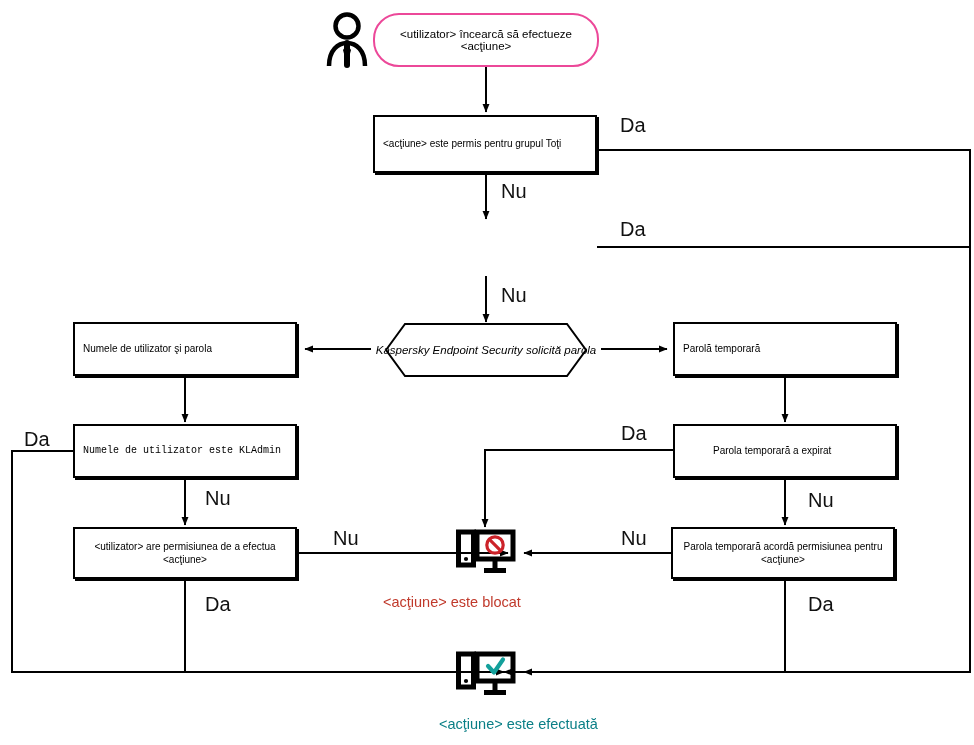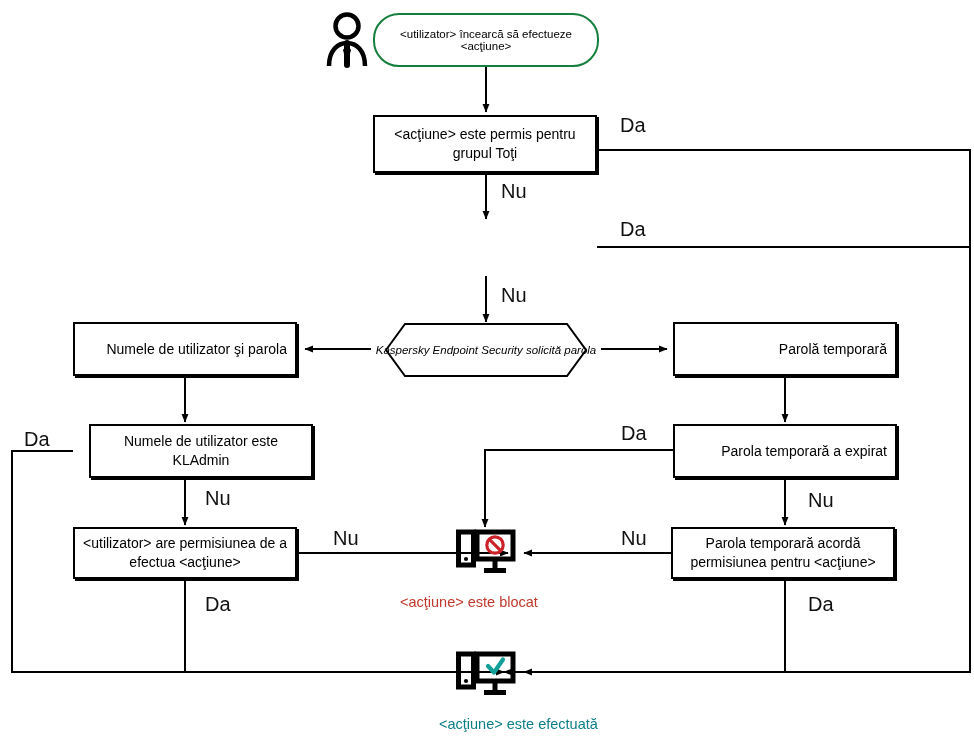--- a/index.html
+++ b/index.html
@@ -1,25 +1,25 @@
 <!DOCTYPE html>
 <html><head>
 <meta charset="utf-8">
 <style>
   html,body{margin:0;padding:0;background:#ffffff;}
   body{font-family:"Liberation Sans","DejaVu Sans",sans-serif;}
   #canvas{position:relative;width:974px;height:745px;background:#fff;overflow:hidden;}
   svg.layer{position:absolute;left:0;top:0;width:974px;height:745px;}
 
   .node{position:absolute;box-sizing:border-box;border:2px solid #000;background:#fff;
-        display:flex;align-items:center;justify-content:flex-end;text-align:center;
-        font-size:14px;color:#000;line-height:1.35;padding:2px 8px;}
+        display:flex;align-items:center;justify-content:flex-start;text-align:center;
+        font-size:10px;color:#000;line-height:1.35;padding:2px 8px;}
   .node.shadow{box-shadow:2px 2px 0 0 #000;}
 
-  .startcap{position:absolute;box-sizing:border-box;border:2px solid #15803d;background:#fff;
+  .startcap{position:absolute;box-sizing:border-box;border:2px solid #ec4899;background:#fff;
         border-radius:26px;display:flex;align-items:center;justify-content:center;
         text-align:center;font-size:11.5px;color:#000;}
 
   .hexwrap{position:absolute;}
   .hextext{position:absolute;left:0;top:0;width:100%;height:100%;
         display:flex;align-items:center;justify-content:center;text-align:center;
         font-size:11.5px;color:#000;}
 
   .edgelabel{position:absolute;font-size:20px;color:#111;white-space:nowrap;}
 
@@ -106,21 +106,21 @@
   </div>
 
   <div class="node shadow" style="left:73px;top:322px;width:224px;height:54px;">
     <span>Numele de utilizator şi parola</span>
   </div>
 
   <div class="node shadow" style="left:673px;top:322px;width:224px;height:54px;">
     <span>Parolă temporară</span>
   </div>
 
-  <div class="node shadow" style="left:89px;top:424px;width:224px;height:54px;">
+  <div class="node shadow" style="left:73px;top:424px;width:224px;height:54px;font-family:Liberation Mono, monospace;">
     <span>Numele de utilizator este KLAdmin</span>
   </div>
 
   <div class="node shadow" style="left:673px;top:424px;width:224px;height:54px;padding-left:38px;">
     <span>Parola temporară a expirat</span>
   </div>
 
   <div class="node shadow" style="left:73px;top:527px;width:224px;height:52px;">
     <span>&lt;utilizator&gt; are permisiunea de a efectua &lt;acţiune&gt;</span>
   </div>
@@ -145,21 +145,21 @@
     <svg width="60" height="50" viewBox="0 0 60 50">
       <rect x="2.5" y="4" width="15" height="33" fill="none" stroke="#000" stroke-width="5"></rect>
       <circle cx="10" cy="31" r="2.1" fill="#000"></circle>
       <rect x="21" y="4" width="36" height="27" fill="none" stroke="#000" stroke-width="5"></rect>
       <path d="M39,31 L39,40" stroke="#000" stroke-width="5"></path>
       <path d="M28,42.5 L50,42.5" stroke="#000" stroke-width="5"></path>
       <path d="M32,16 L38,22.5 L47,9.5" fill="none" stroke="#13a09b" stroke-width="4.2" stroke-linecap="round" stroke-linejoin="round"></path>
     </svg>
   </div>
 
-  <div class="termtext blocked" style="left:400px;top:594px;">&lt;acţiune&gt; este blocat</div>
+  <div class="termtext blocked" style="left:383px;top:594px;">&lt;acţiune&gt; este blocat</div>
   <div class="termtext done" style="left:404px;top:716px;">&lt;acţiune&gt; este efectuată</div>
 
   <div class="edgelabel" style="left:620px;top:114px;">Da</div>
   <div class="edgelabel" style="left:501px;top:180px;">Nu</div>
   <div class="edgelabel" style="left:620px;top:218px;">Da</div>
   <div class="edgelabel" style="left:501px;top:284px;">Nu</div>
 
   <div class="edgelabel" style="left:24px;top:428px;">Da</div>
   <div class="edgelabel" style="left:205px;top:487px;">Nu</div>
 

